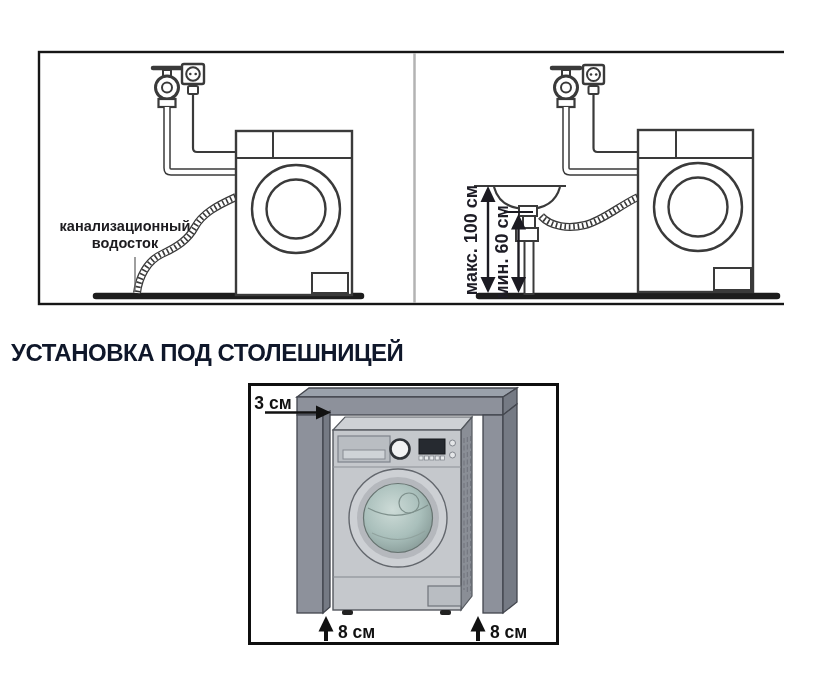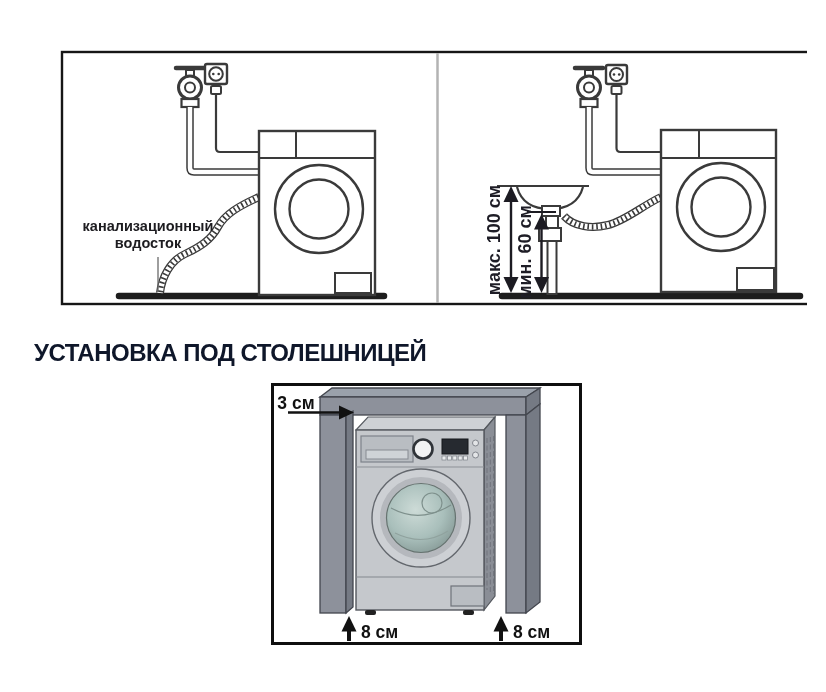--- a/index.html
+++ b/index.html
@@ -1,17 +1,17 @@
 <!DOCTYPE html>
 <html lang="ru"><head>
 <meta charset="utf-8">
 <style>
   html,body{margin:0;padding:0;background:#ffffff;}
   .page{position:relative;width:784px;height:692px;background:#ffffff;overflow:hidden;
-        font-family:"Liberation Sans","DejaVu Sans",sans-serif;margin-left:23px;}
+        font-family:"Liberation Sans","DejaVu Sans",sans-serif;}
   .stage{position:absolute;left:0;top:0;}
   .section-title{position:absolute;left:11px;top:339px;width:826px;text-align:left;
         font-size:24px;font-weight:800;letter-spacing:-0.5px;color:#0f172a;}
   svg text{font-family:"Liberation Sans","DejaVu Sans",sans-serif;}
   .dim-label{font-size:18px;font-weight:700;}
   .gap-label{font-size:17.5px;font-weight:700;}
   .drain-label{font-size:14.5px;font-weight:600;}
 </style>
 </head>
 <body>

